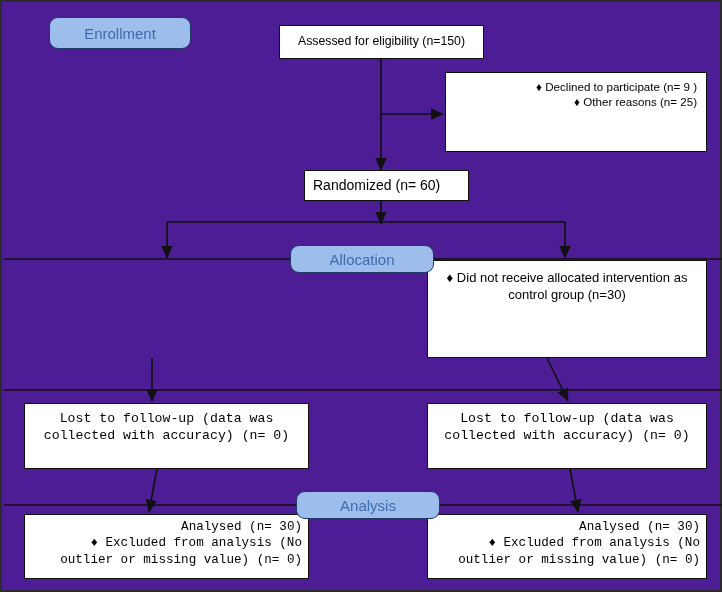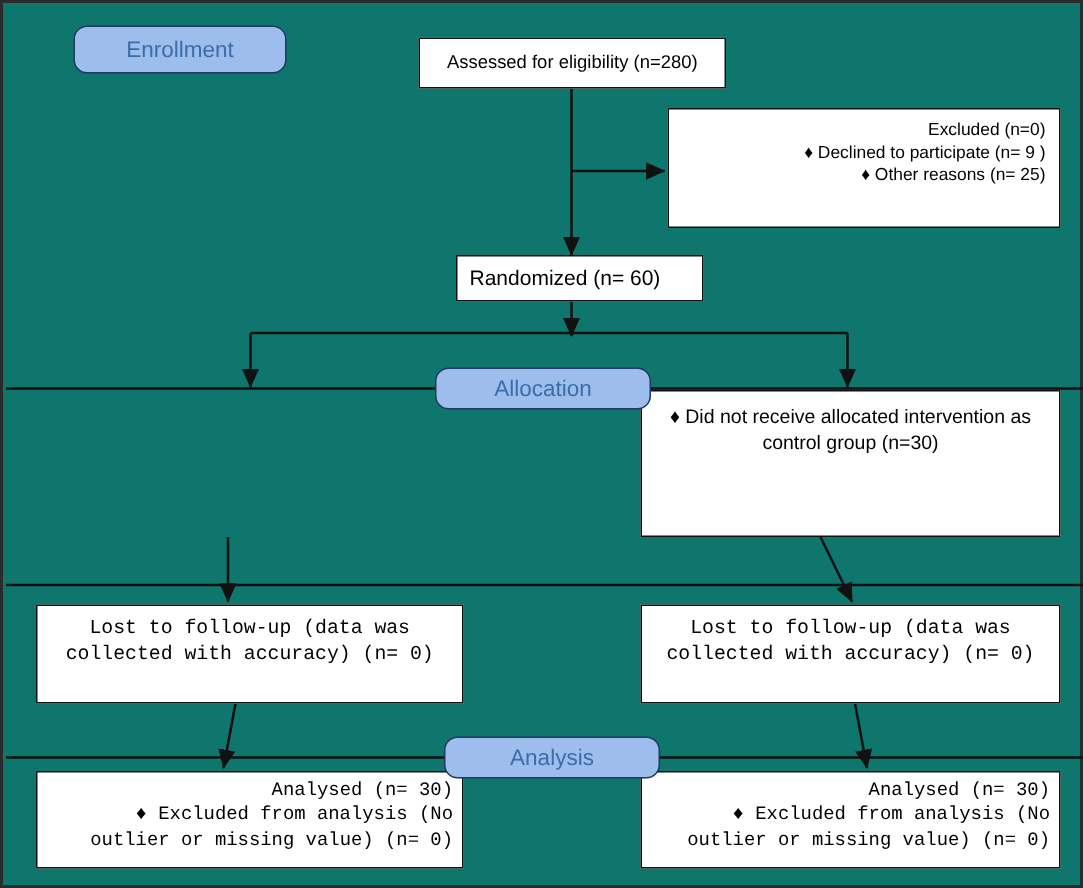--- a/index.html
+++ b/index.html
@@ -5,21 +5,21 @@
   html,body{margin:0;padding:0;background:#ffffff;}
   body{
     font-family:"Liberation Sans", sans-serif;
     width:722px;height:592px;overflow:hidden;
   }
   #frame{
     position:relative;
     width:722px;height:592px;
     box-sizing:border-box;
     border:2px solid #2b2b2b;
-    background:#0f766e;
+    background:#4c1d95;
   }
   .svg-layer{position:absolute;left:0;top:0;width:722px;height:592px;pointer-events:none;}
   .node{
     position:absolute;
     box-sizing:border-box;
     border:1.6px solid #111111;
     background:#ffffff;
     display:flex;
     overflow:hidden;
   }
@@ -119,26 +119,25 @@
     <span>Enrollment</span>
   </div>
   <div class="badge" id="b-alloc">
     <span>Allocation</span>
   </div>
   <div class="badge" id="b-analysis">
     <span>Analysis</span>
   </div>
 
   <div class="node" id="n-assessed">
-    <div class="txt sans">Assessed for eligibility (n=280)</div>
+    <div class="txt sans">Assessed for eligibility (n=150)</div>
   </div>
 
   <div class="node" id="n-excluded">
     <div class="txt sans">
-      <div>Excluded (n=0)</div>
       <div>♦  Declined to participate (n= 9 )</div>
       <div>♦  Other reasons (n= 25)</div>
     </div>
   </div>
 
   <div class="node" id="n-random">
     <div class="txt sans">Randomized (n= 60)</div>
   </div>
 
 

